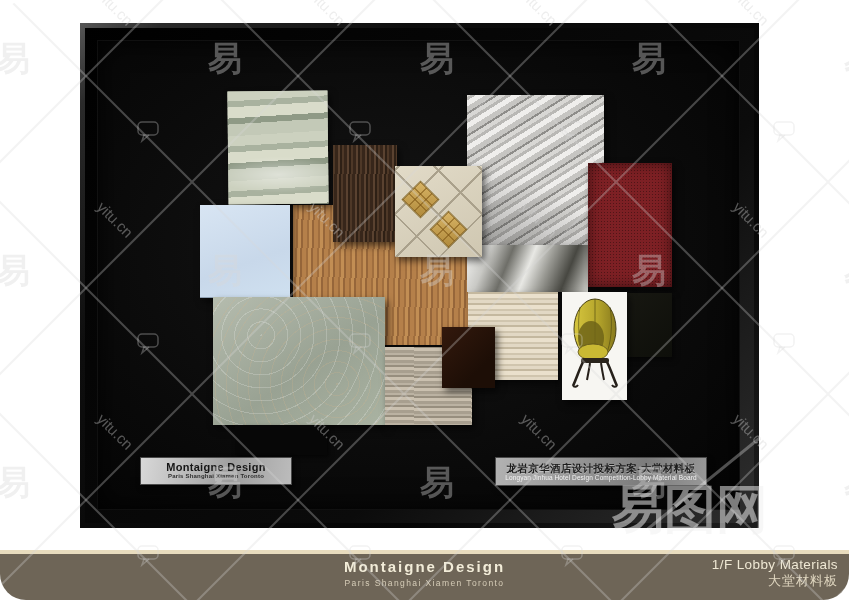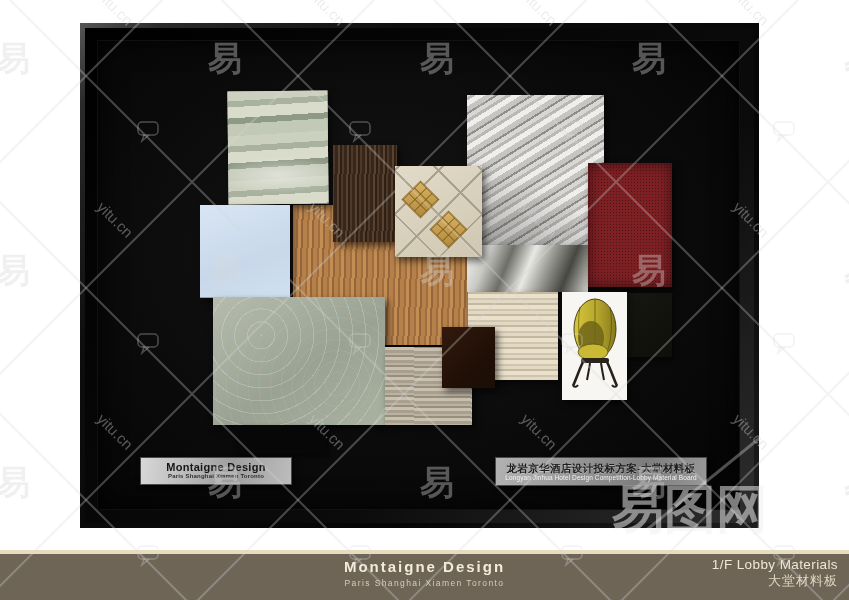--- a/index.html
+++ b/index.html
@@ -1,17 +1,17 @@
 <!DOCTYPE html>
 <html><head>
 <meta charset="utf-8">
 <style>
   html,body{margin:0;padding:0;background:#ffffff;}
   #canvas{position:relative;width:849px;height:600px;background:#ffffff;overflow:hidden;
-          font-family:"Liberation Sans",sans-serif;}
+          font-family:"Liberation Sans",sans-serif;border-radius:26px;}
 
   
   .frame{position:absolute;left:80px;top:23px;width:679px;height:505px;
          background:linear-gradient(135deg,#565656 0%,#2a2a2a 7%,#0d0d0d 28%,#050505 70%,#1e1e1e 100%);}
   .frame-bevel{position:absolute;left:5px;top:5px;right:5px;bottom:5px;
          background:linear-gradient(315deg,#2e2e2e 0%,#0b0b0b 35%,#000 100%);}
   .board{position:absolute;left:12px;top:12px;right:14px;bottom:13px;
          background:radial-gradient(ellipse at 45% 45%,#151515 0%,#0a0a0a 60%,#040404 100%);
          box-shadow:inset 0 0 0 1px rgba(255,255,255,0.05),inset 0 0 28px rgba(0,0,0,0.9);}
 

